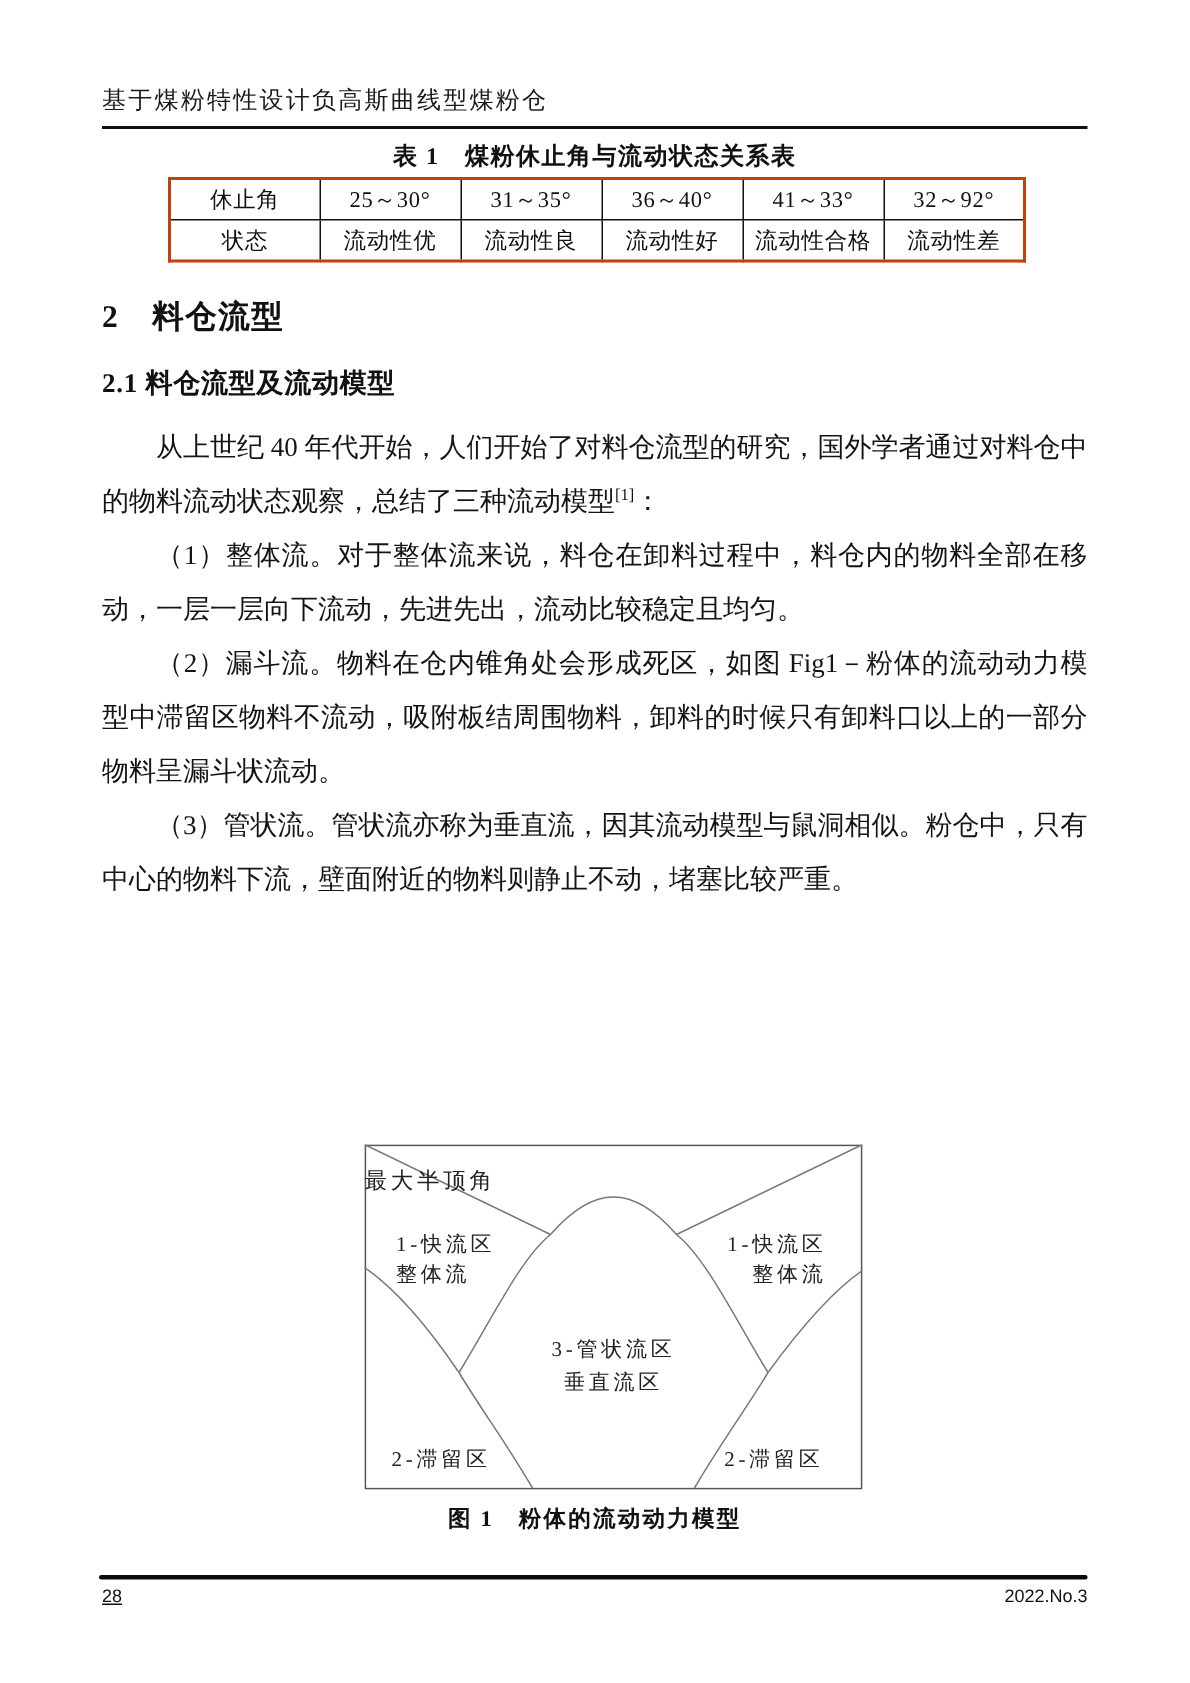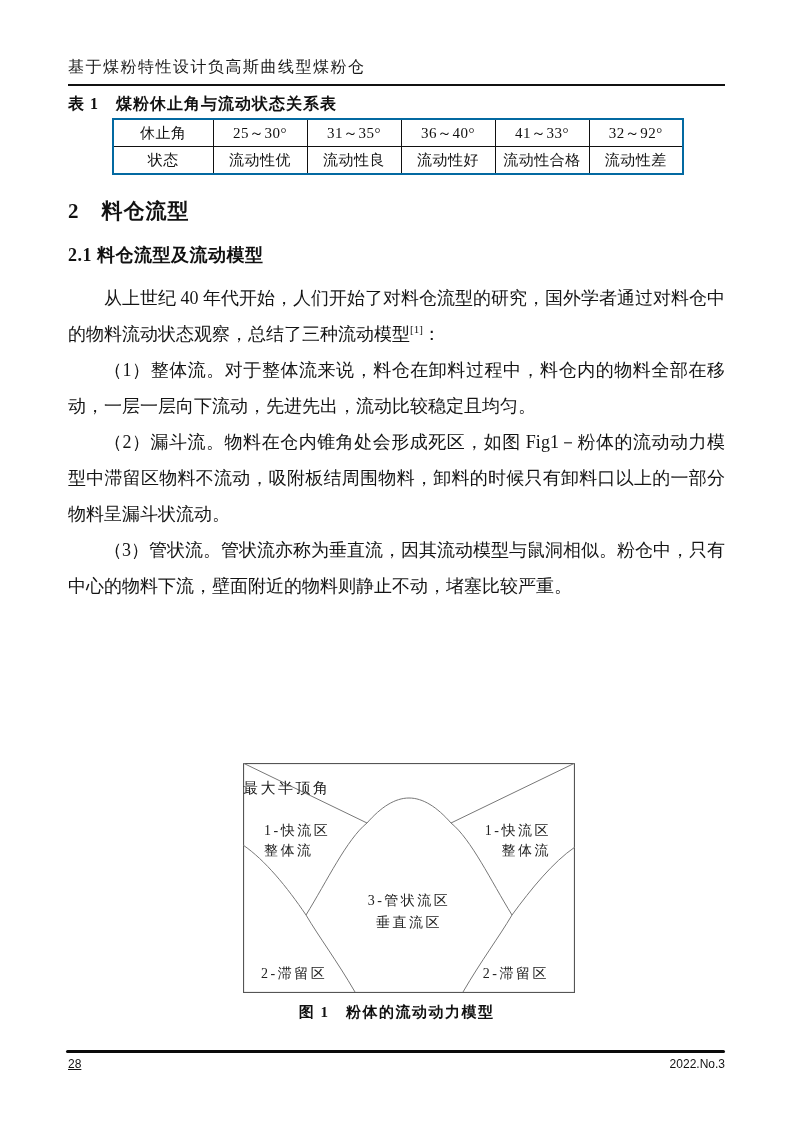--- a/index.html
+++ b/index.html
@@ -6,29 +6,29 @@
   .page{
     position:relative;width:793px;height:1122px;background:#ffffff;
     font-family:"Liberation Serif","DejaVu Serif",serif;color:#111;overflow:hidden;
   }
   .running-title{
     position:absolute;top:57px;left:68px;width:657px;
     font-size:16px;letter-spacing:1.5px;color:#1a1a1a;
   }
   .header-rule{position:absolute;top:84px;left:68px;width:657px;height:2px;background:#111;}
   .table-title{
-    position:absolute;top:94px;left:68px;width:657px;
+    position:absolute;top:94px;left:68px;width:657px;text-align:center;
     font-size:16px;font-weight:700;letter-spacing:1px;color:#111;
   }
   table.t1{
     position:absolute;top:118px;left:112px;width:570px;
     border-collapse:collapse;table-layout:fixed;
     font-size:15px;color:#111;
   }
-  table.t1{border:2px solid #0369a1;}
+  table.t1{border:2px solid #c2410c;}
   table.t1 td{
     border:1.5px solid #111;text-align:center;vertical-align:middle;
     height:26px;padding:0 2px;letter-spacing:0.5px;
   }
   .sec{
     position:absolute;top:197px;left:68px;margin:0;
     font-size:21px;font-weight:700;letter-spacing:1px;color:#111;
   }
   .subsec{
     position:absolute;top:243px;left:68px;margin:0;

